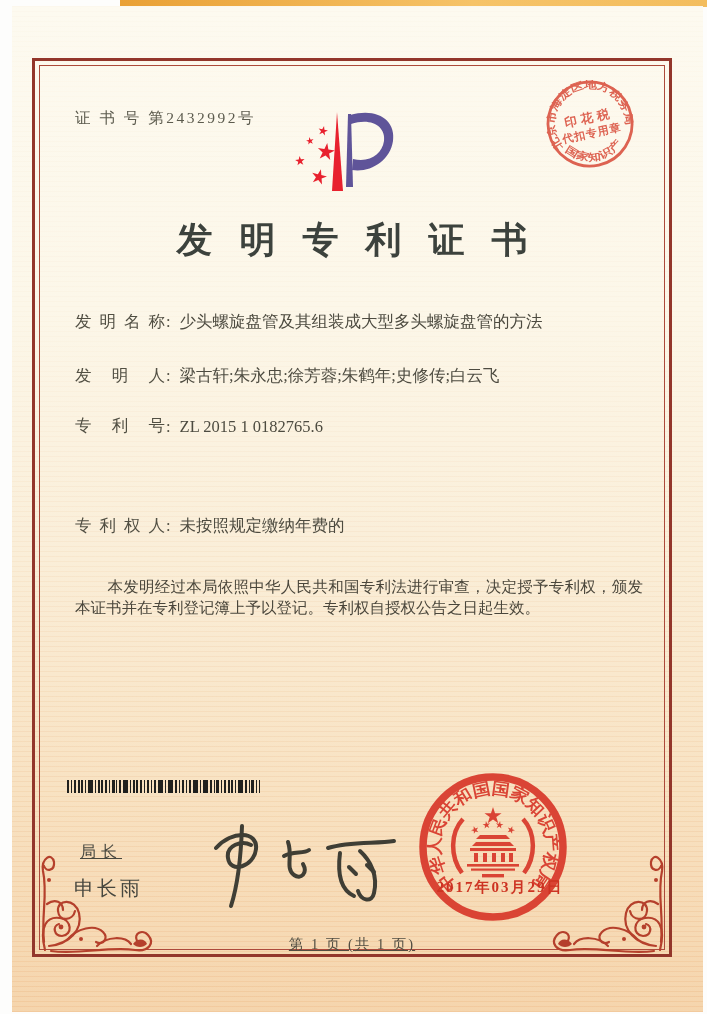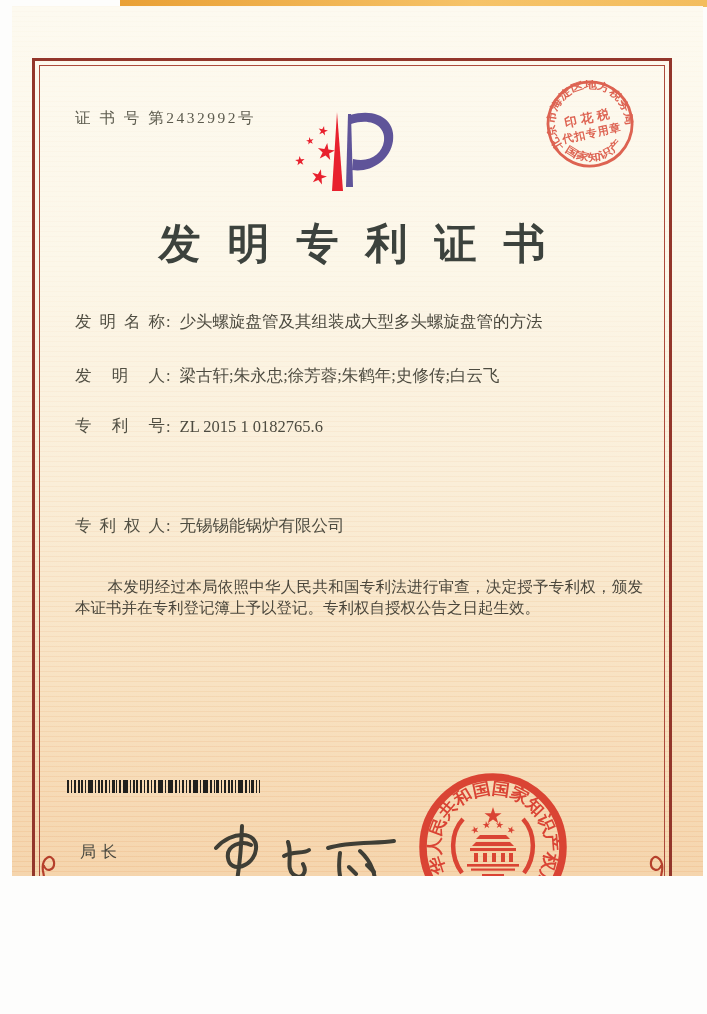--- a/index.html
+++ b/index.html
@@ -1,46 +1,46 @@
 <!DOCTYPE html>
 <html><head>
 <meta charset="utf-8">
 <style>
   html,body{margin:0;padding:0;background:#fbfbfa;}
   .canvas{position:relative;width:707px;height:1014px;background:#fdfdfc;overflow:hidden;
           font-family:"Liberation Serif","DejaVu Serif",serif;}
   .scan-edge{position:absolute;left:120px;top:0;right:0;height:7px;
              background:linear-gradient(90deg,#e9a035,#f6c368 60%,#f3bd5e);}
-  .paper{position:absolute;left:12px;top:6px;width:691px;height:870px;overflow:hidden;
+  .paper{position:absolute;left:12px;top:6px;width:691px;height:1006px;overflow:hidden;
          background:linear-gradient(180deg,#fdfaf0 0%,#fcf7e9 30%,#faeed8 55%,#f8e2c2 78%,#f5d5ad 100%);}
   
   .paper::before{content:"";position:absolute;inset:0;pointer-events:none;
      background:repeating-linear-gradient(180deg,rgba(224,132,62,.18) 0 1px,rgba(0,0,0,0) 1px 5px);
      -webkit-mask-image:linear-gradient(180deg,rgba(0,0,0,.10) 0%,rgba(0,0,0,.16) 35%,rgba(0,0,0,.42) 60%,rgba(0,0,0,.75) 100%);
              mask-image:linear-gradient(180deg,rgba(0,0,0,.10) 0%,rgba(0,0,0,.16) 35%,rgba(0,0,0,.42) 60%,rgba(0,0,0,.75) 100%);}
   .frame{position:absolute;left:20px;top:52px;width:640px;height:899px;
          border:3px solid #93362b;box-sizing:border-box;}
   .frame-inner{position:absolute;inset:4px;border:1px solid #ad4a3b;}
   .cert-no{position:absolute;left:63px;top:102px;font-size:15.5px;color:#5c5b4e;letter-spacing:2.5px;}
   .logo{position:absolute;left:278px;top:100px;width:140px;height:102px;}
   .title{position:absolute;left:20px;top:210px;width:640px;text-align:center;
-         font-size:42px;font-weight:600;color:#3c423d;letter-spacing:27px;text-indent:27px;}
+         font-size:36px;font-weight:600;color:#3c423d;letter-spacing:27px;text-indent:27px;}
   .f-row{position:absolute;left:63px;width:560px;font-size:16.5px;color:#514f43;white-space:nowrap;}
   .f-label{display:inline-block;width:90px;text-align:justify;text-align-last:justify;vertical-align:bottom;}
   .f-colon{margin-left:1px;}
   .f-value{margin-left:9px;color:#4d4b40;}
   .body-text{position:absolute;left:63px;top:570px;width:568px;font-size:15.5px;line-height:1.38;
              color:#4a463b;text-align:justify;}
   .body-text p{margin:0 0 2px 0;text-indent:2.1em;}
   .barcode{position:absolute;left:55px;top:774px;width:193px;height:13px;
      background:
        repeating-linear-gradient(90deg,#20201e 0 1.5px,rgba(0,0,0,0) 1.5px 3.5px),
        repeating-linear-gradient(90deg,#20201e 0 1px,rgba(0,0,0,0) 1px 7px),
        repeating-linear-gradient(90deg,#20201e 0 2px,rgba(0,0,0,0) 2px 11.5px);}
-  .sig-title{position:absolute;left:68px;top:836px;font-size:16px;color:#47473f;letter-spacing:5px;}
+  .sig-title{position:absolute;left:68px;top:836px;font-size:16px;color:#47473f;letter-spacing:5px;text-decoration:underline;}
   .sig-name{position:absolute;left:62px;top:869px;font-size:20px;color:#47473f;letter-spacing:3px;}
   .sig-script{position:absolute;left:178px;top:812px;width:215px;height:95px;}
   .ornament{position:absolute;width:150px;height:132px;}
   .orn-bl{left:25px;top:818px;}
   .orn-br{left:506px;top:818px;transform:scaleX(-1);}
   .seal{position:absolute;left:396px;top:756px;width:170px;height:170px;opacity:.93;}
   .seal-date{position:absolute;left:408px;top:872px;width:160px;text-align:center;
              font-size:15px;font-weight:600;color:#cd3322;letter-spacing:2px;}
   .tax-stamp{position:absolute;left:528px;top:68px;width:100px;height:100px;
              transform:rotate(-12deg);opacity:.88;}
@@ -83,21 +83,21 @@
     <div class="f-row" style="top:305px">
       <span class="f-label">发明名称</span><span class="f-colon">:</span><span class="f-value">少头螺旋盘管及其组装成大型多头螺旋盘管的方法</span>
     </div>
     <div class="f-row" style="top:359px">
       <span class="f-label">发明人</span><span class="f-colon">:</span><span class="f-value">梁古轩;朱永忠;徐芳蓉;朱鹤年;史修传;白云飞</span>
     </div>
     <div class="f-row" style="top:409px">
       <span class="f-label">专利号</span><span class="f-colon">:</span><span class="f-value">ZL 2015 1 0182765.6</span>
     </div>
     <div class="f-row" style="top:509px">
-      <span class="f-label">专利权人</span><span class="f-colon">:</span><span class="f-value">无锡锡能锅炉有限公司</span>
+      <span class="f-label">专利权人</span><span class="f-colon">:</span><span class="f-value">未按照规定缴纳年费的</span>
     </div>
 
     <div class="body-text">
       <p>本发明经过本局依照中华人民共和国专利法进行审查，决定授予专利权，颁发本证书并在专利登记簿上予以登记。专利权自授权公告之日起生效。</p>
     </div>
 
     <div class="barcode"></div>
 
     <div class="sig-title">局长</div>
     <div class="sig-name">申长雨</div>

